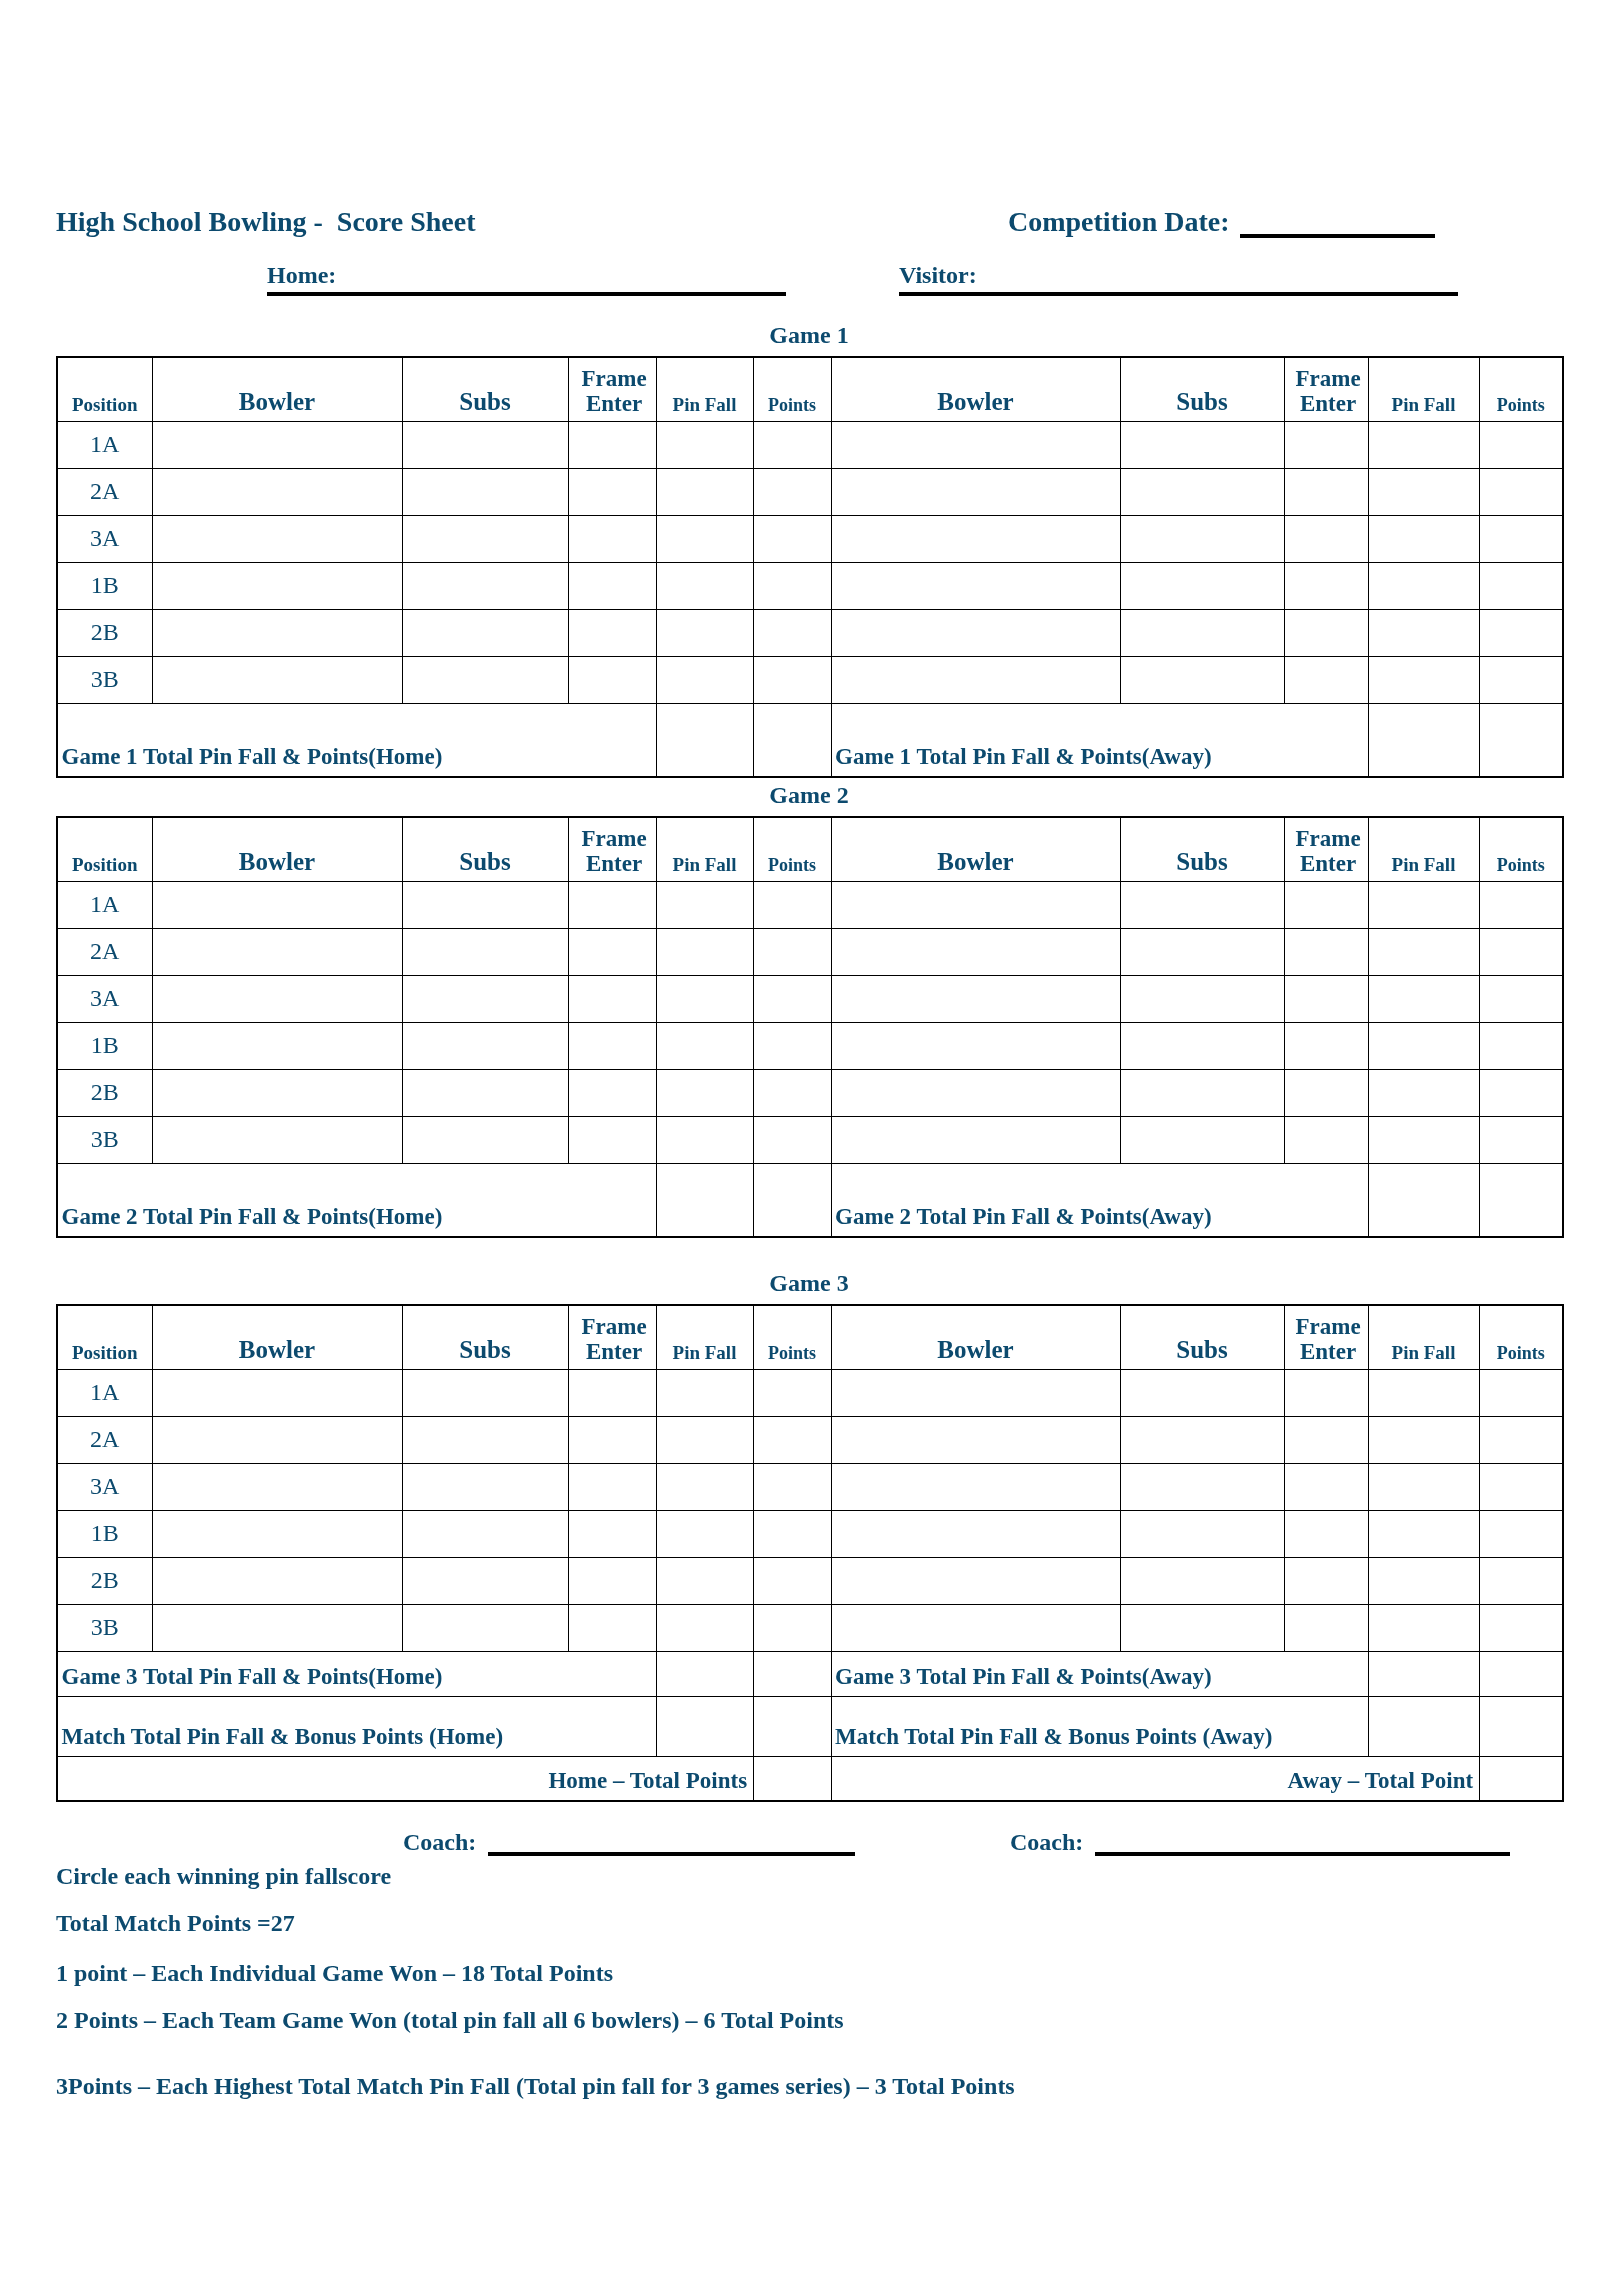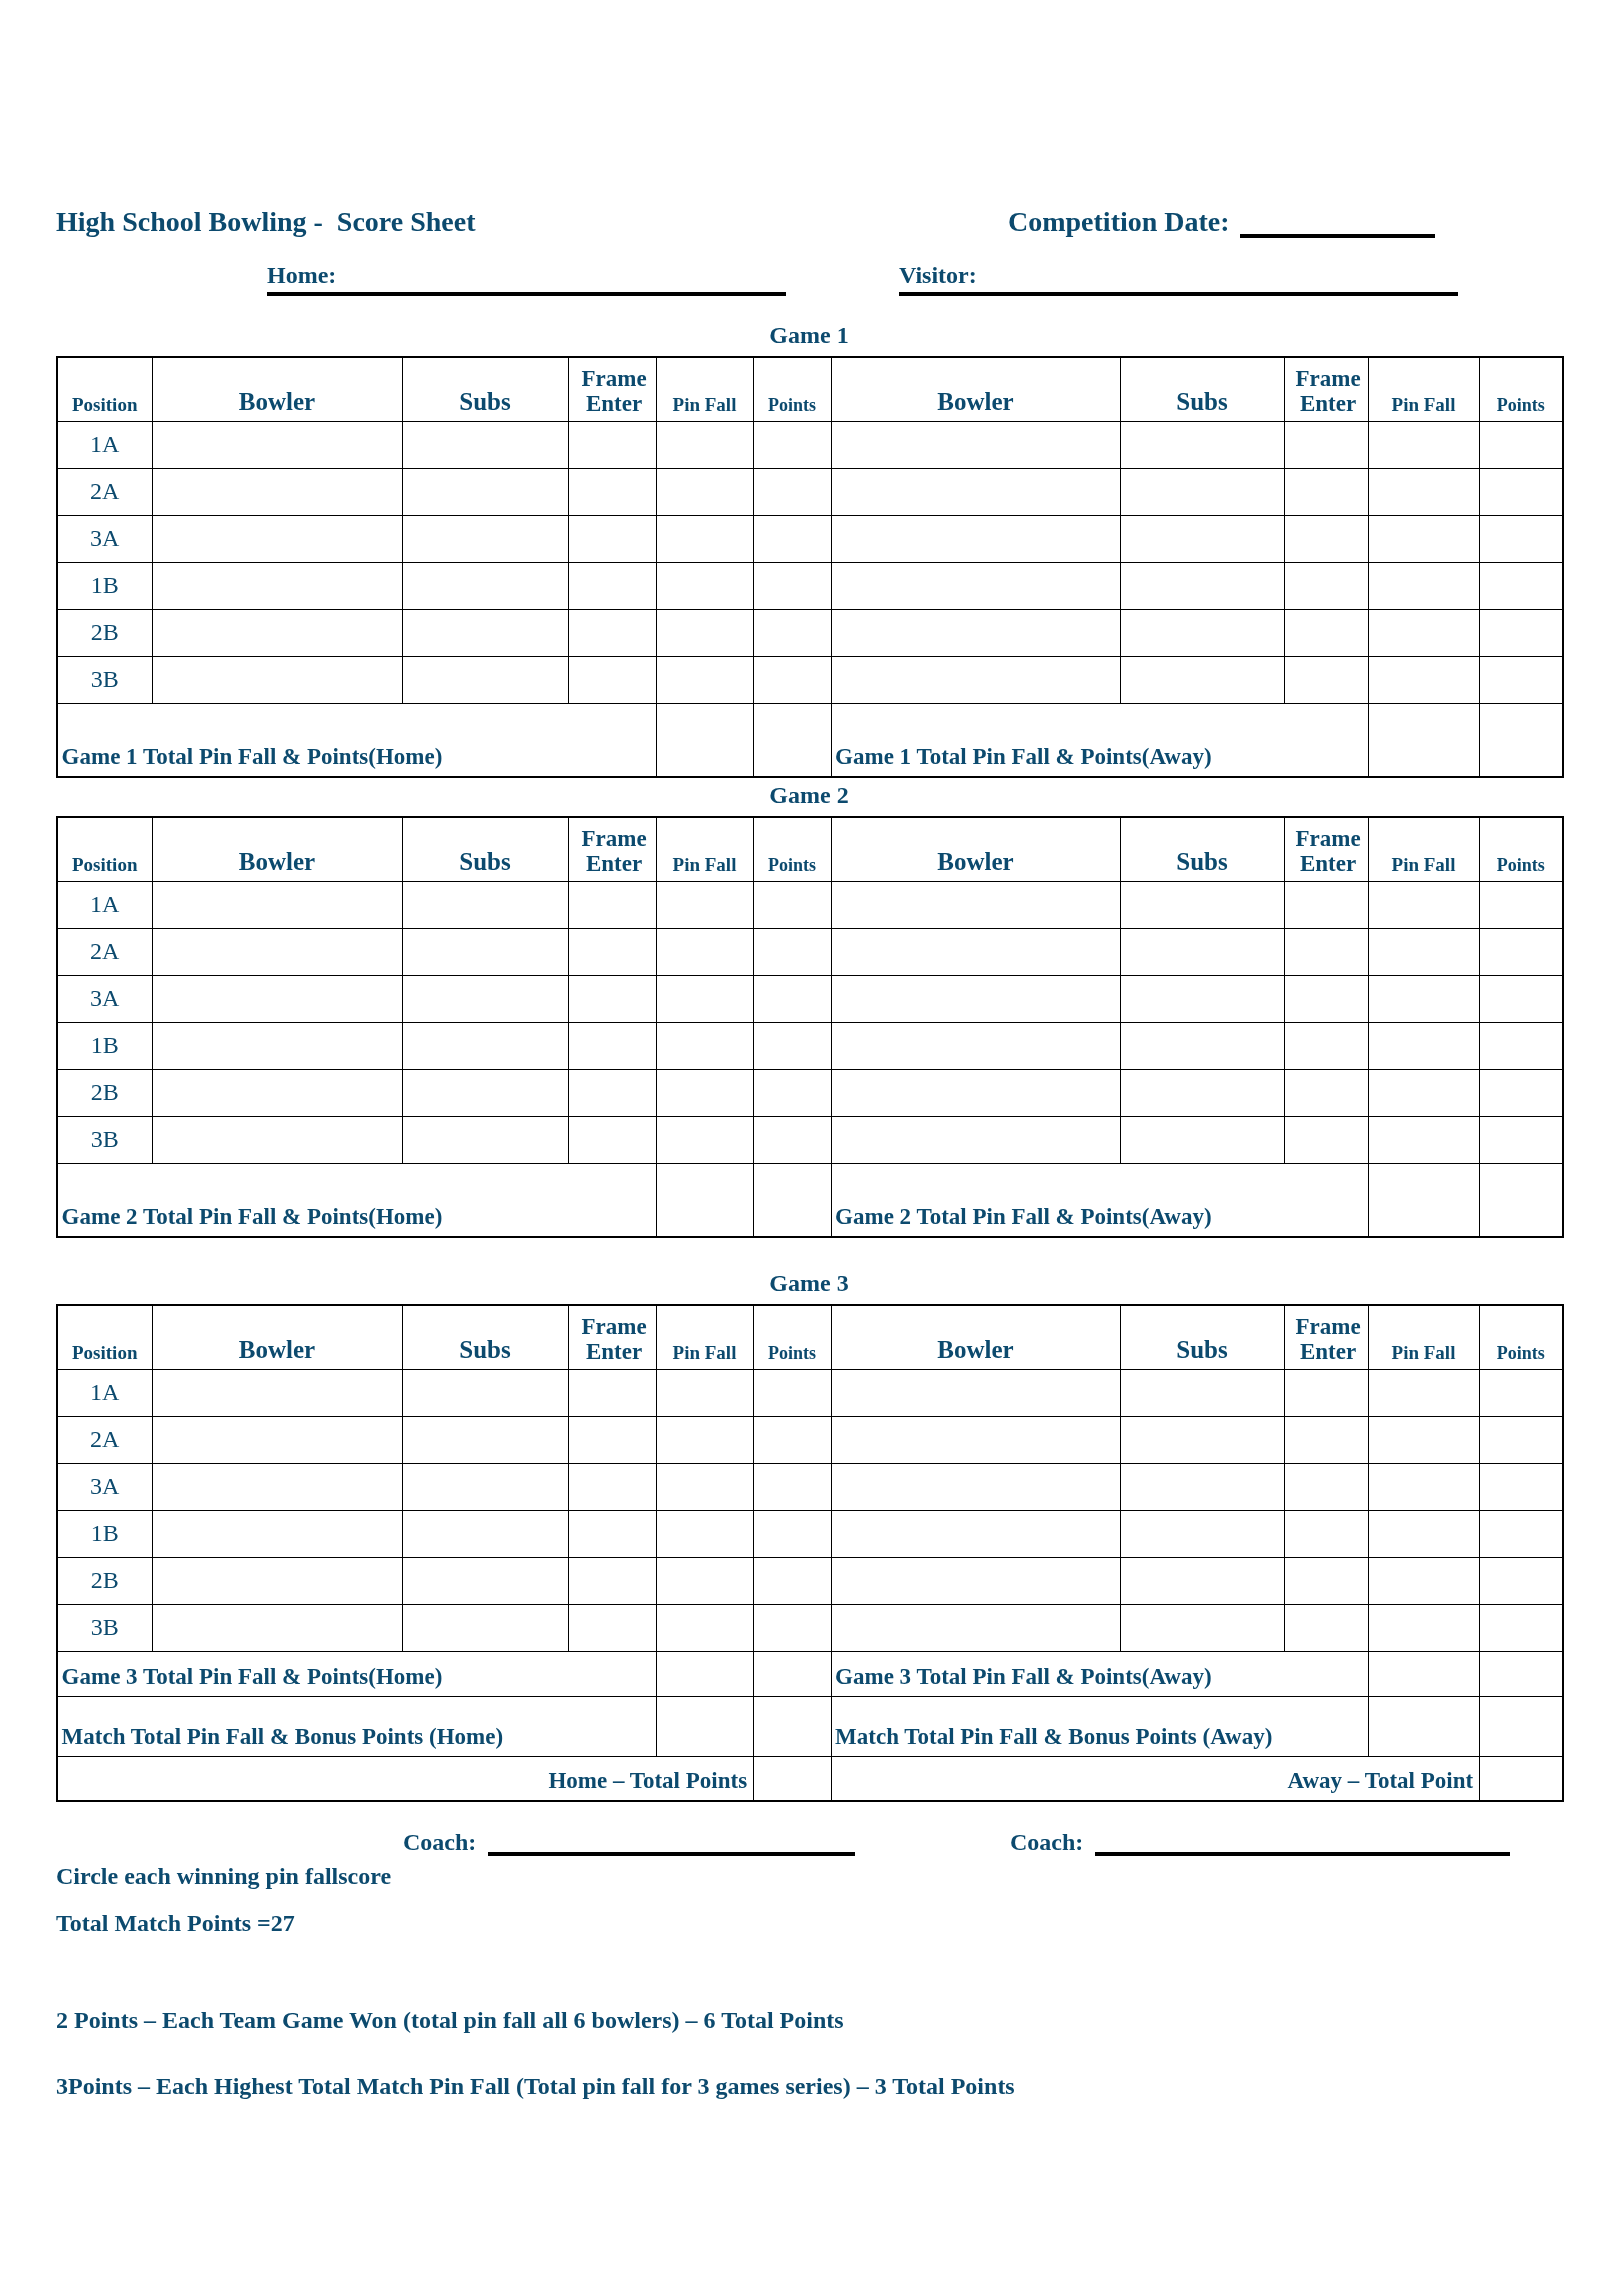--- a/index.html
+++ b/index.html
@@ -491,17 +491,18 @@
     <span>Coach:</span>
     <span class="field"></span>
   </div>
   <div class="coach" id="coach-away">
     <span>Coach:</span>
     <span class="field"></span>
   </div>
 
   <div class="note" id="note0">Circle each winning pin fallscore</div>
   <div class="note" id="note1">Total Match Points =27</div>
+  <div class="note" id="note2">1 point – Each Individual Game Won – 18 Total Points</div>
   <div class="note" id="note3">2 Points – Each Team Game Won (total pin fall all 6 bowlers) – 6 Total Points</div>
   <div class="note" id="note4">3Points – Each Highest Total Match Pin Fall (Total pin fall for 3 games series) – 3 Total Points</div>
 
 </div>
 
 
 </body></html>

